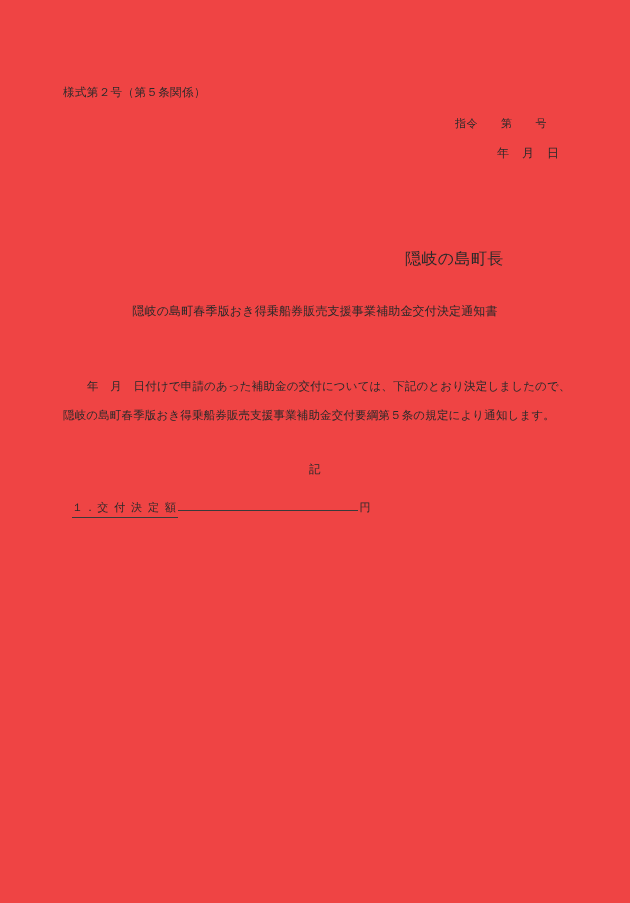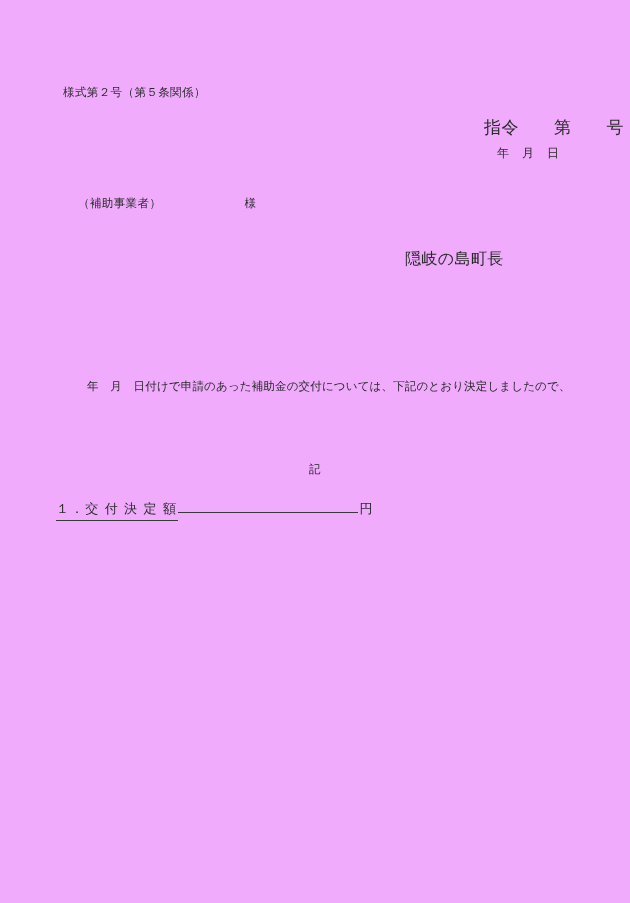--- a/index.html
+++ b/index.html
@@ -11,21 +11,21 @@
     height: 903px;
     background: #ffffff;
     font-family: "Liberation Serif", "DejaVu Serif", serif;
     color: #2a2a2a;
     overflow: hidden;
   }
   .page {
     position: relative;
     width: 630px;
     height: 903px;
-    background: #f0abfc;
+    background: #ef4444;
     box-sizing: border-box;
   }
   .doc {
     position: absolute;
     left: 0;
     top: 0;
     width: 630px;
     height: 903px;
   }
   .line {
@@ -40,23 +40,22 @@
   .form-no {
     left: 63px;
     top: 84px;
     font-size: 11.5px;
   }
 
   
   .issue-no {
     left: 455px;
     top: 116px;
-    font-size: 17px;
+    font-size: 11px;
     letter-spacing: 0.5px;
-    margin-left: 29px;
   }
   .issue-date {
     left: 497px;
     top: 145px;
     font-size: 12px;
     letter-spacing: 0.5px;
   }
 
   
   .recipient {
@@ -106,25 +105,25 @@
     left: 0;
     top: 461px;
     width: 630px;
     text-align: center;
     font-size: 11.5px;
   }
 
   
   .item-row {
     position: absolute;
-    left: 56px;
+    left: 72px;
     top: 500px;
     display: flex;
     align-items: baseline;
-    font-size: 13px;
+    font-size: 11px;
     white-space: pre;
     justify-content: center;
   }
   .item-label {
     border-bottom: 1px solid #3a3a3a;
     padding-bottom: 2px;
     letter-spacing: 1.6px;
   }
   .item-blank {
     display: inline-block;
@@ -142,27 +141,28 @@
 
 <div class="page">
   <div class="doc">
 
     <div class="line form-no">様式第２号（第５条関係）</div>
 
     <div class="line issue-no">指令　　第　　号</div>
 
     <div class="line issue-date">年　月　日</div>
 
-    <div class="line recipient">（補助事業者）　　　　　　　様</div>
 
     <div class="line issuer">隠岐の島町長</div>
 
+    <div class="line doc-title">隠岐の島町春季版おき得乗船券販売支援事業補助金交付決定通知書</div>
 
     <div class="body-para">
       <span class="p-line indent">年　月　日付けで申請のあった補助金の交付については、下記のとおり決定しましたので、</span>
+      <span class="p-line">隠岐の島町春季版おき得乗船券販売支援事業補助金交付要綱第５条の規定により通知します。</span>
     </div>
 
     <div class="line ki">記</div>
 
     <div class="item-row">
       <span class="item-label">１．交 付 決 定 額</span>
       <span class="item-blank"></span>
       <span class="item-unit">円</span>
     </div>
 

